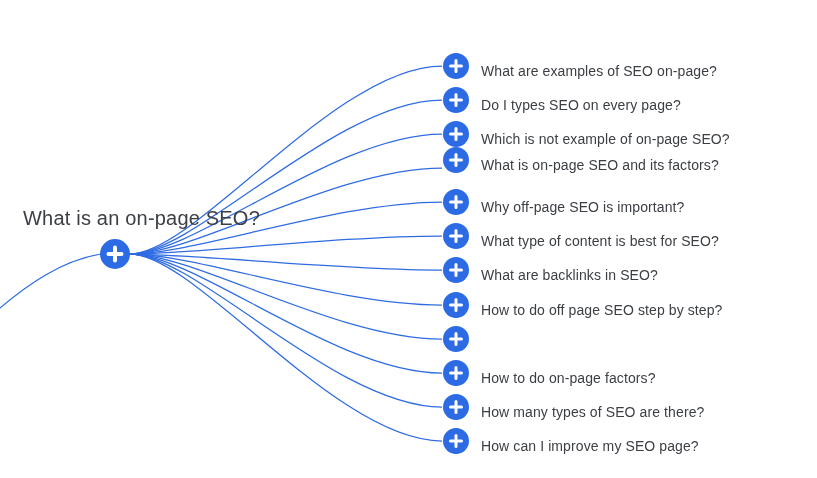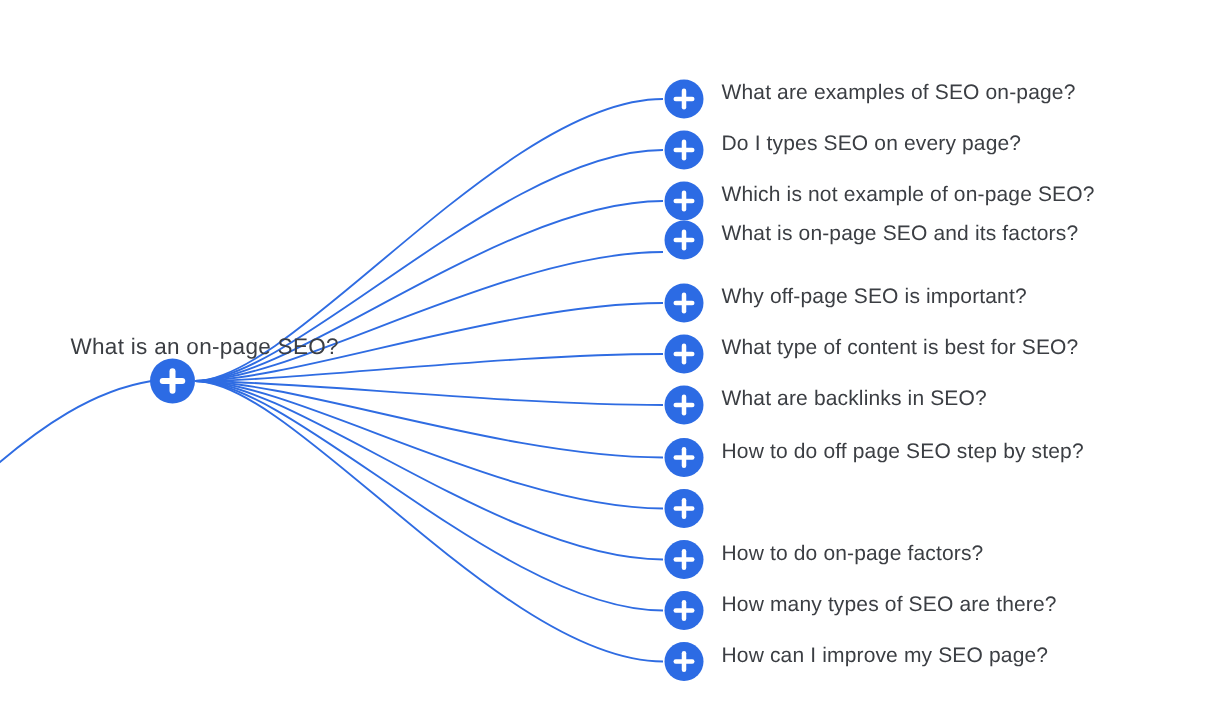--- a/index.html
+++ b/index.html
@@ -44,35 +44,34 @@
     transform:translate(-50%,-50%);
     background:#ffffff;border-radius:2px;
   }
   .plus-icon::before{width:14px;height:3px;}
   .plus-icon::after{width:3px;height:14px;}
   .plus-btn.large .plus-icon::before{width:17px;height:4px;}
   .plus-btn.large .plus-icon::after{width:4px;height:17px;}
   
   .root-label{
     position:absolute;
-    left:47px;top:207px;
-    font-size:15px;
+    left:23px;top:207px;
+    font-size:20px;
     letter-spacing:0.2px;
     color:var(--text_color,#3b3e43);
     white-space:nowrap;
-    margin-top:16px;
   }
   .root-plus{left:100px;top:239px;}
   
   .branch-row{
     position:absolute;
     left:443px;
     height:26px;
     display:flex;
-    align-items:flex-start;
+    align-items:flex-end;
     white-space:nowrap;
   }
   .branch-row .plus-btn{position:relative;flex:0 0 auto;}
   .branch-label{
     margin-left:12px;
     font-size:14px;
     letter-spacing:0.1px;
     color:var(--text_color,#3b3e43);
   }
 </style>

